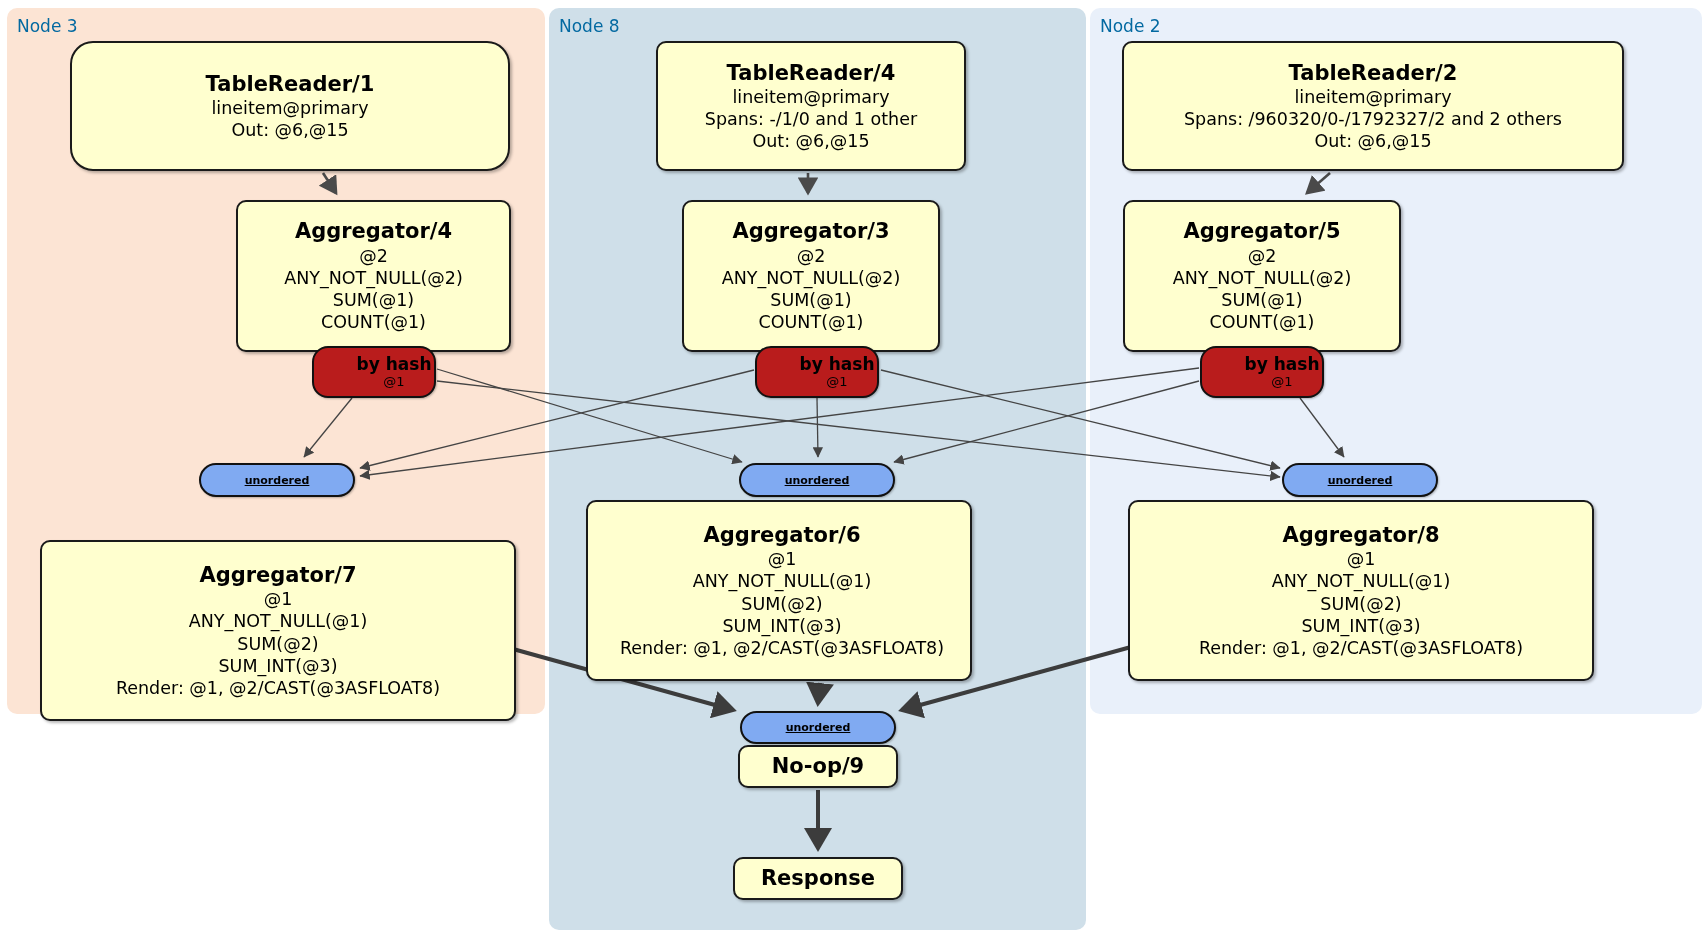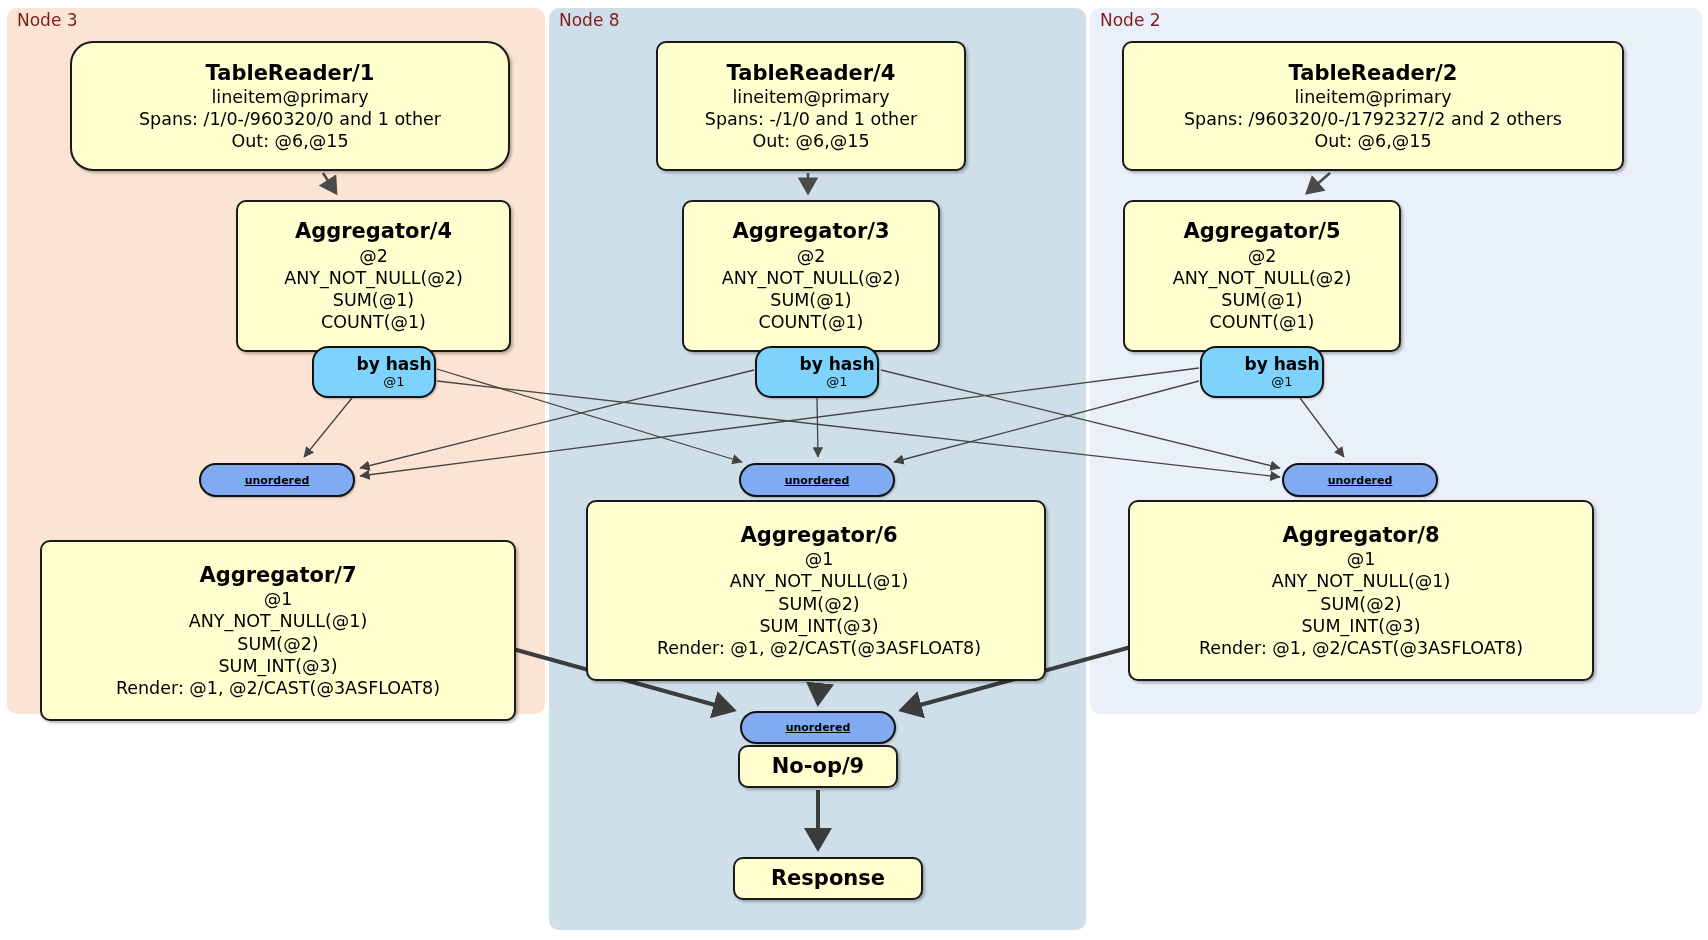--- a/index.html
+++ b/index.html
@@ -1,36 +1,36 @@
 <!DOCTYPE html>
 <html><head>
 <meta charset="utf-8">
 <style>
   html,body { margin:0; padding:0; background:#ffffff; }
   .stage {
     position:relative; width:1708px; height:940px; overflow:hidden;
     font-family:"DejaVu Sans","Liberation Sans",sans-serif; color:#000;
   }
   .panel { position:absolute; border-radius:10px; z-index:1; }
-  .panel-label { position:absolute; left:10px; top:2px; font-size:17px; color:#7f1d1d; }
+  .panel-label { position:absolute; left:10px; top:8px; font-size:17px; color:#0369a1; }
   .edges { position:absolute; left:0; top:0; z-index:2; }
   .ybox {
     position:absolute; z-index:3; background:#ffffcf; border:2px solid #1a1a1a;
     border-radius:10px; box-shadow:2px 2px 3px rgba(0,0,0,0.28);
     display:flex; flex-direction:column; justify-content:center; align-items:center;
     text-align:center; box-sizing:border-box; padding:2px 6px;
   }
   .ybox .bt { font-weight:bold; font-size:21px; line-height:1.25; }
   .ybox .bl { font-size:17.5px; line-height:1.27; white-space:nowrap; }
   .pill {
     position:absolute; z-index:4; border:2px solid #111; box-sizing:border-box;
     display:flex; flex-direction:column; justify-content:center; align-items:center;
     text-align:center; box-shadow:1px 1px 2px rgba(0,0,0,0.25);
   }
-  .router { background:#7dd3fc; border-radius:16px;padding-left:40px; }
+  .router { background:#b91c1c; border-radius:16px;padding-left:40px; }
   .router .rl1 { font-weight:bold; font-size:17px; line-height:1.15; }
   .router .rl2 { font-size:13px; line-height:1.1; }
   .sync { background:#80aaf2; border-radius:17px; }
   .sync .sl { font-weight:bold; font-size:11px; line-height:1;text-decoration:underline; }
 </style>
 </head>
 <body>
 
 <div class="stage">
 
@@ -74,21 +74,20 @@
     <line x1="513" y1="649" x2="733" y2="710" stroke="#3c3c3c" stroke-width="4" marker-end="url(#ah-thick)"></line>
     <line x1="820" y1="683" x2="818" y2="703" stroke="#3c3c3c" stroke-width="4" marker-end="url(#ah-thick)"></line>
     <line x1="1131" y1="647" x2="902" y2="710" stroke="#3c3c3c" stroke-width="4" marker-end="url(#ah-thick)"></line>
 
     <line x1="818" y1="790" x2="818" y2="848" stroke="#3c3c3c" stroke-width="4" marker-end="url(#ah-thick)"></line>
   </svg>
 
   <div class="ybox" style="left:70px;top:41px;width:440px;height:130px;border-radius:23px;">
     <div class="bt">TableReader/1</div>
     <div class="bl">lineitem@primary</div>
-    <div class="bl">Spans: /1/0-/960320/0 and 1 other</div>
     <div class="bl">Out: @6,@15</div>
   </div>
   <div class="ybox" style="left:656px;top:41px;width:310px;height:130px;">
     <div class="bt">TableReader/4</div>
     <div class="bl">lineitem@primary</div>
     <div class="bl">Spans: -/1/0 and 1 other</div>
     <div class="bl">Out: @6,@15</div>
   </div>
   <div class="ybox" style="left:1122px;top:41px;width:502px;height:130px;">
     <div class="bt">TableReader/2</div>
@@ -143,21 +142,21 @@
   </div>
 
   <div class="ybox" style="left:40px;top:500px;width:476px;height:181px;margin-top:40px;">
     <div class="bt">Aggregator/7</div>
     <div class="bl">@1</div>
     <div class="bl">ANY_NOT_NULL(@1)</div>
     <div class="bl">SUM(@2)</div>
     <div class="bl">SUM_INT(@3)</div>
     <div class="bl">Render: @1, @2/CAST(@3ASFLOAT8)</div>
   </div>
-  <div class="ybox" style="left:586px;top:500px;width:460px;height:181px;padding-left:12px;">
+  <div class="ybox" style="left:586px;top:500px;width:386px;height:181px;padding-left:12px;">
     <div class="bt">Aggregator/6</div>
     <div class="bl">@1</div>
     <div class="bl">ANY_NOT_NULL(@1)</div>
     <div class="bl">SUM(@2)</div>
     <div class="bl">SUM_INT(@3)</div>
     <div class="bl">Render: @1, @2/CAST(@3ASFLOAT8)</div>
   </div>
   <div class="ybox" style="left:1128px;top:500px;width:466px;height:181px;">
     <div class="bt">Aggregator/8</div>
     <div class="bl">@1</div>
@@ -166,17 +165,17 @@
     <div class="bl">SUM_INT(@3)</div>
     <div class="bl">Render: @1, @2/CAST(@3ASFLOAT8)</div>
   </div>
 
   <div class="pill sync" style="left:740px;top:711px;width:156px;height:33px;">
     <div class="sl">unordered</div>
   </div>
   <div class="ybox" style="left:738px;top:745px;width:160px;height:43px;">
     <div class="bt">No-op/9</div>
   </div>
-  <div class="ybox" style="left:733px;top:857px;width:190px;height:43px;">
+  <div class="ybox" style="left:733px;top:857px;width:170px;height:43px;">
     <div class="bt">Response</div>
   </div>
 
 </div>
 
 </body></html>

